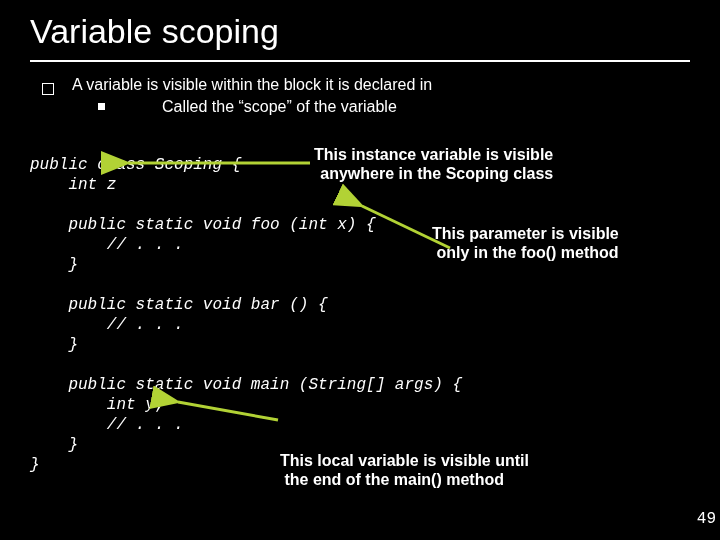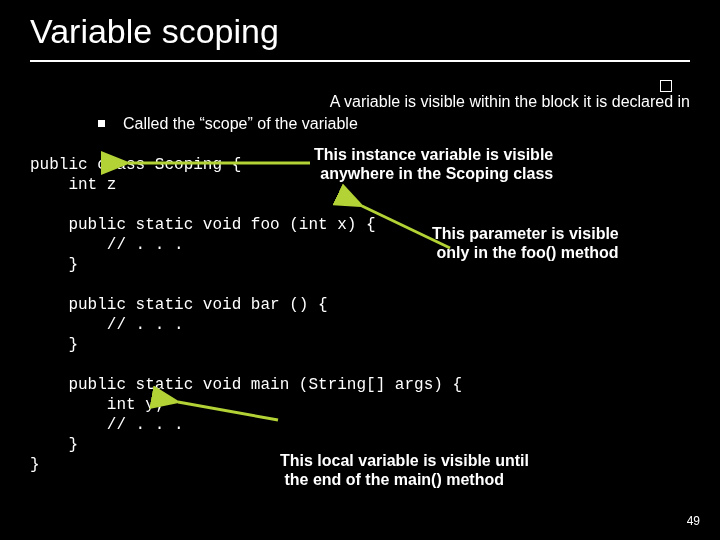--- a/index.html
+++ b/index.html
@@ -35,60 +35,61 @@
   }
   .bullet-box {
     position: absolute;
     left: 42px;
     top: 75px;
     right: 30px;
     color: #fff;
     font-size: 16px;
     line-height: 1.25;
   }
-  .b1 { display:flex; align-items:flex-end;flex-direction:column; }
+  .b1 { display:flex; align-items:flex-end; }
   .b1 .bmark { width:10px; height:10px; border:1px solid #fff; margin-top:5px; margin-right:18px; flex:0 0 auto; }
-  .b2 { display:flex; align-items:flex-start; margin-left:56px; margin-top:2px; }
+  .b2 { display:flex; align-items:flex-start; margin-left:56px; margin-top:2px;gap:39px; }
   .b2 .bmark { width:7px; height:7px; background:#fff; margin-top:6px; margin-right:18px; flex:0 0 auto; }
 
   .code-area {
     position: absolute;
     left: 30px;
     top: 135px;
     right: 30px;
     color: #fff;
     font-family: "Courier New", monospace;
     font-size: 16px;
     line-height: 1.25;
     white-space: pre;
+    font-style: italic;
   }
   .code-area span { white-space: pre; }
 
   .annot {
     position: absolute;
     color: #fff;
     font-family: Verdana, Arial, sans-serif;
     font-size: 16px;
     font-weight: 700;
     line-height: 1.2;
     white-space: pre;
   }
   .annot-1 { left: 314px; top: 145px; text-align: right; }
   .annot-2 { left: 432px; top: 224px; }
   .annot-3 { left: 280px; top: 415px; margin-top: 36px; }
 
   .arrow { position:absolute; overflow:visible; }
 
   .pagenum {
     position:absolute;
-    right: 20px;
+    right: 4px;
     bottom: 12px;
     color:#fff;
-    font-size:12px;
-    font-family: Liberation Sans, sans-serif;
+    font-size:16px;
+    font-family: Liberation Mono, monospace;
   }
 </style>
 </head>
 <body>
 
 <div class="slide">
 
   <div class="title">Variable scoping</div>
   <div class="title-underline"></div>
 

